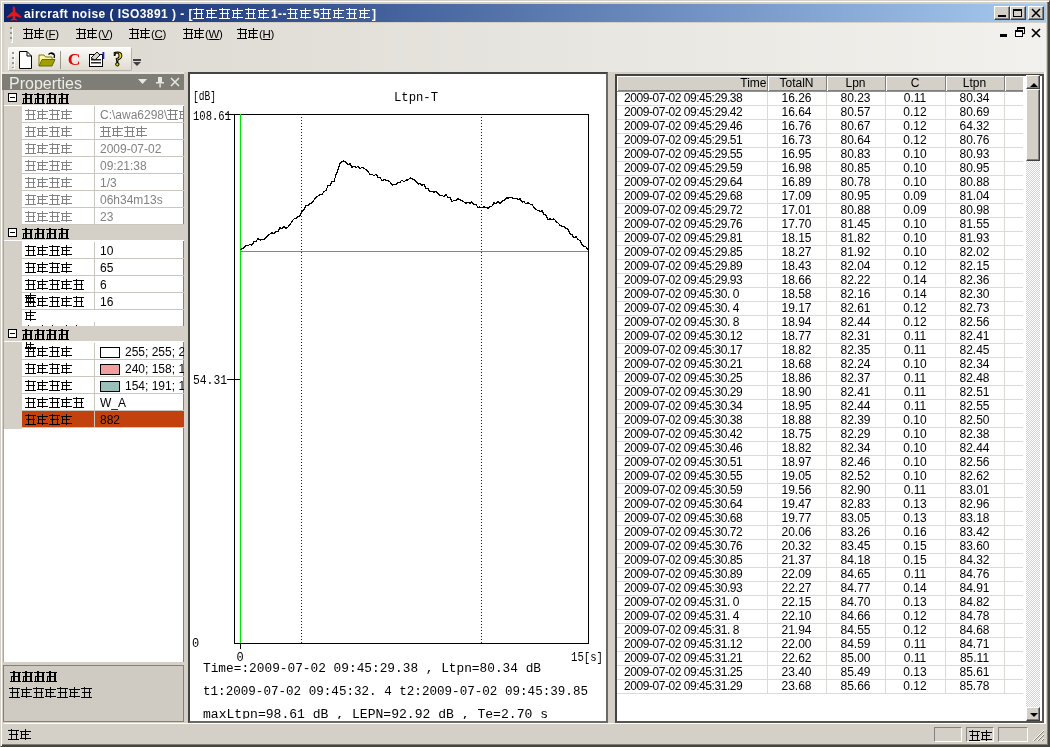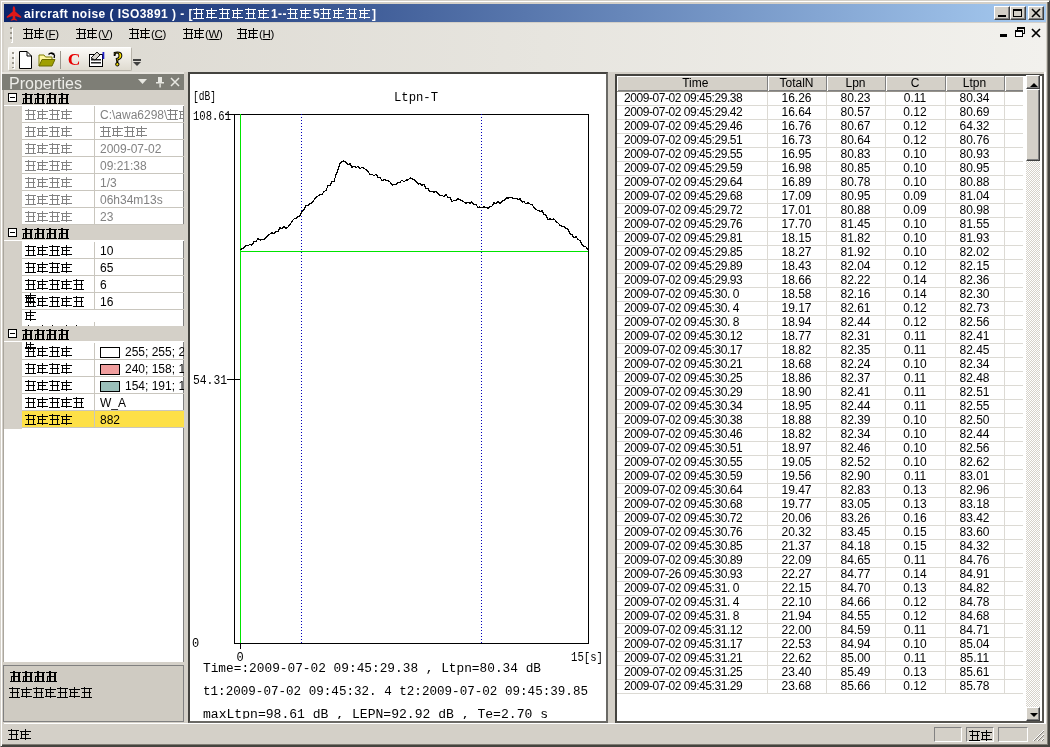--- a/index.html
+++ b/index.html
@@ -36,33 +36,33 @@
 #pgrid{left:3px;top:90px;width:181px;height:572px;background:#fff;border-right:1px solid #808080;border-left:1px solid #aaa69e}
 #pgrid .margin{position:absolute;left:0;top:0;width:18px;height:339px;background:#D4D0C8}
 .pcat{position:absolute;left:0;width:180px;height:16px;background:#D4D0C8;border-bottom:1px solid #fff}
 .pcat b{position:absolute;left:18px;top:2px;color:#000}
 .pm{position:absolute;left:4px;top:3px;width:9px;height:9px;background:#fff;border:1px solid #000}
 .pm span{position:absolute;left:1px;top:3px;width:5px;height:1px;background:#000}
 .prow{position:absolute;left:18px;width:162px;border-bottom:1px solid #C9C6BE}
 .plabel{position:absolute;left:0;top:0;width:73px;height:100%;border-right:1px solid #C9C6BE;padding:2px 0 0 3px}
 .pval{position:absolute;left:74px;right:0;top:0;height:100%;padding:2px 0 0 4px;white-space:nowrap;overflow:hidden}
 .prow.ro{color:#828282}
-.prow.sel{background:#fde047}
+.prow.sel{background:#c2410c}
 .sw{display:inline-block;width:20px;height:11px;border:1px solid #000;vertical-align:-2px;margin-right:5px}
 #pdesc{left:3px;top:665px;width:181px;height:57px;background:#CFCBC2;border:1px solid #808080}
 
 #chartp{left:188px;top:72px;width:420px;height:651px;background:#fff;border:2px solid #44433f;border-right-color:#6a6965;border-bottom-color:#6a6965}
 
 #tablep{left:615px;top:74px;width:429px;height:649px;background:#fff;border:2px solid #44433f;border-right-color:#55544f;border-bottom-color:#55544f}
 table{border-collapse:collapse;table-layout:fixed;width:406px;font-size:12px}
 td,th{overflow:hidden;white-space:nowrap;line-height:13px}
 thead th{line-height:15px}
 thead th{height:15px;background:#D4D0C8;font-weight:normal;text-align:center;font-size:12px;
 border-right:1px solid #808080;border-bottom:1px solid #96938b;box-shadow:inset 1px 1px 0 #fff,inset 0 -1px 0 #808080}
-th.tc{text-align:center;padding-left:7px}
+th.tc{text-align:right;padding-left:7px}
 tbody td{height:13px;border-right:1px solid #DCDAD4;border-bottom:1px solid #DCDAD4;text-align:center;padding:0}
 tbody td.tc{text-align:left;padding-left:7px;letter-spacing:-0.45px}
 td.xc,th.xc{border-right:none}
 
 #vsb{left:1026px;top:75px;width:14px;height:646px;background-image:conic-gradient(#fff 25%,#D6D2CA 0 50%,#fff 0 75%,#D6D2CA 0);background-size:2px 2px}
 .sbtn{position:absolute;left:0;width:14px;height:14px;background:#D4D0C8;border:1px solid;border-color:#fff #404040 #404040 #fff;box-shadow:inset -1px -1px 0 #808080}
 .arr{position:absolute;width:0;height:0;border:4px solid transparent}
 
 #status{left:4px;top:723px;width:1042px;height:21px;background:#D4D0C8;border-top:1px solid #fff}
 .spanel{position:absolute;top:3px;height:15px;border:1px solid;border-color:#828282 #fff #fff #828282}
@@ -478,20 +478,28 @@
         </tr>
 <tr>
           <td class="tc">2009-07-02 09:45:30.38</td>
           <td>18.88</td>
           <td>82.39</td>
           <td>0.10</td>
           <td>82.50</td>
           <td class="xc"></td>
         </tr>
 <tr>
+          <td class="tc">2009-07-02 09:45:30.42</td>
+          <td>18.75</td>
+          <td>82.29</td>
+          <td>0.10</td>
+          <td>82.38</td>
+          <td class="xc"></td>
+        </tr>
+<tr>
           <td class="tc">2009-07-02 09:45:30.46</td>
           <td>18.82</td>
           <td>82.34</td>
           <td>0.10</td>
           <td>82.44</td>
           <td class="xc"></td>
         </tr>
 <tr>
           <td class="tc">2009-07-02 09:45:30.51</td>
           <td>18.97</td>
@@ -558,21 +566,21 @@
         </tr>
 <tr>
           <td class="tc">2009-07-02 09:45:30.89</td>
           <td>22.09</td>
           <td>84.65</td>
           <td>0.11</td>
           <td>84.76</td>
           <td class="xc"></td>
         </tr>
 <tr>
-          <td class="tc">2009-07-26 09:45:30.93</td>
+          <td class="tc">2009-07-02 09:45:30.93</td>
           <td>22.27</td>
           <td>84.77</td>
           <td>0.14</td>
           <td>84.91</td>
           <td class="xc"></td>
         </tr>
 <tr>
           <td class="tc">2009-07-02 09:45:31. 0</td>
           <td>22.15</td>
           <td>84.70</td>
@@ -598,28 +606,20 @@
         </tr>
 <tr>
           <td class="tc">2009-07-02 09:45:31.12</td>
           <td>22.00</td>
           <td>84.59</td>
           <td>0.11</td>
           <td>84.71</td>
           <td class="xc"></td>
         </tr>
 <tr>
-          <td class="tc">2009-07-02 09:45:31.17</td>
-          <td>22.53</td>
-          <td>84.94</td>
-          <td>0.10</td>
-          <td>85.04</td>
-          <td class="xc"></td>
-        </tr>
-<tr>
           <td class="tc">2009-07-02 09:45:31.21</td>
           <td>22.62</td>
           <td>85.00</td>
           <td>0.11</td>
           <td>85.11</td>
           <td class="xc"></td>
         </tr>
 <tr>
           <td class="tc">2009-07-02 09:45:31.25</td>
           <td>23.40</td>

